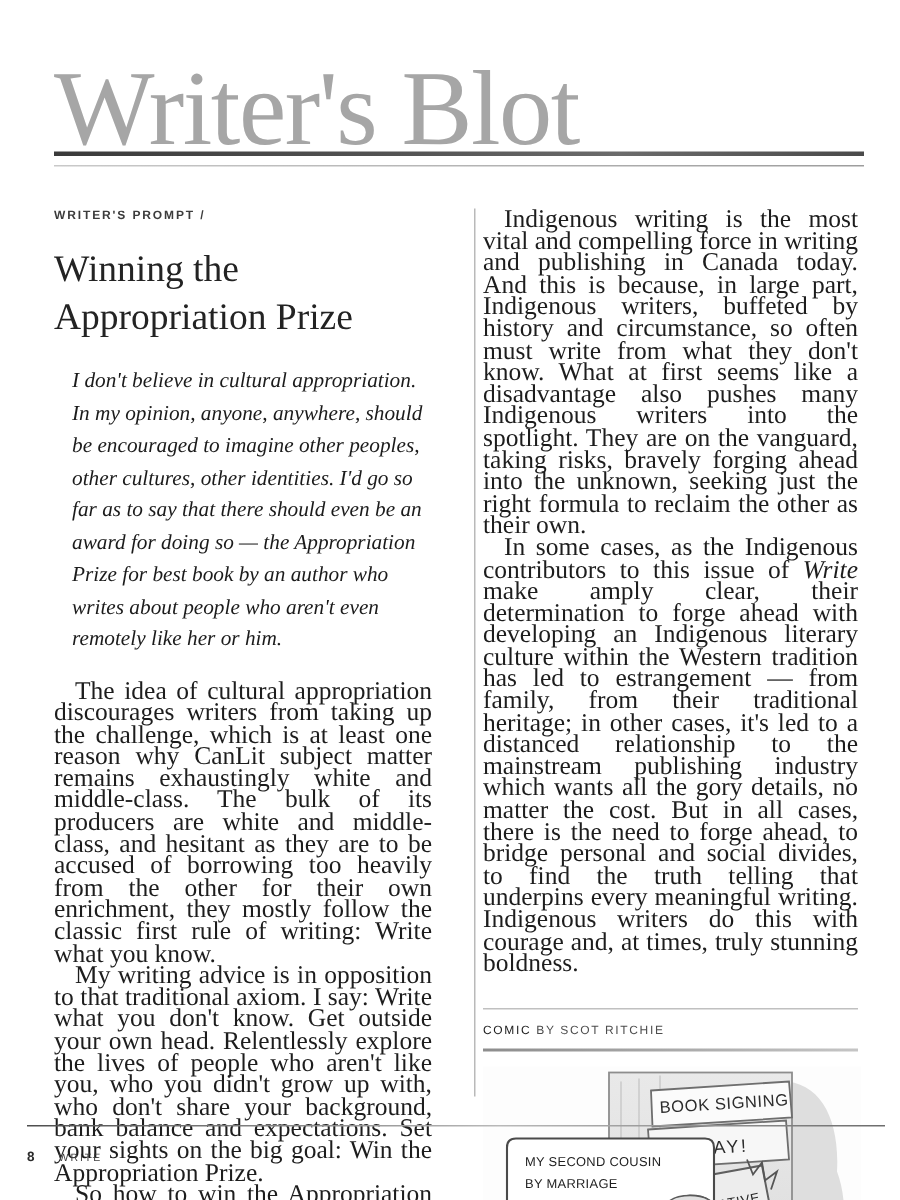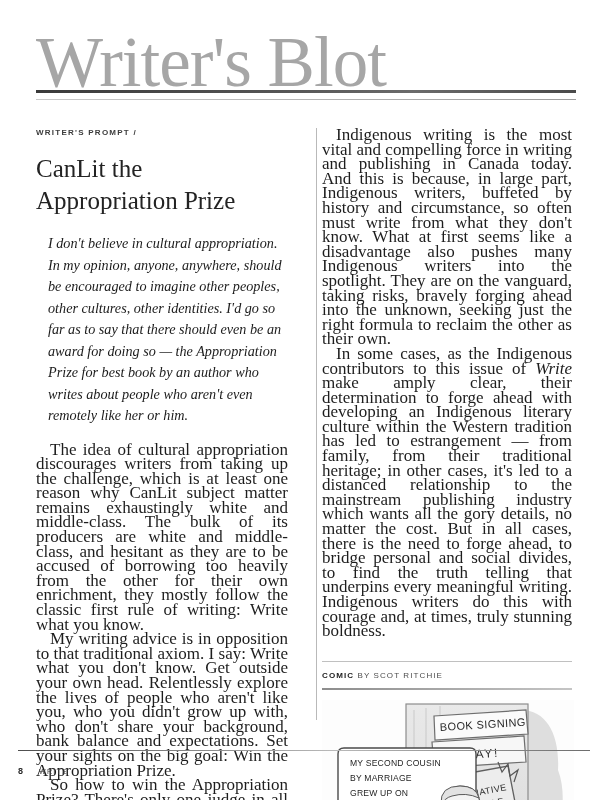--- a/index.html
+++ b/index.html
@@ -11,21 +11,21 @@
     font-family: "Liberation Serif", serif;
     color: #1b1b1b;
     overflow: hidden;
     position: relative;
   }
 
   .page {
     position: relative;
     width: 600px;
     height: 800px;
-    padding: 4px 18px;
+    padding: 15px 18px;
   }
 
   
   .masthead {
     padding-top: 20px;
     height: 84px;
   }
   .masthead-title {
     font-family: "Liberation Serif", serif;
     font-size: 71px;
@@ -140,21 +140,21 @@
     margin-bottom: 9px;
   }
   .comic-label {
     font-family: "Liberation Sans", sans-serif;
     font-size: 8px;
     letter-spacing: 1.1px;
     text-transform: uppercase;
     color: #3a3a3a;
     margin-bottom: 8px;
   }
-  .comic-label b { font-weight: 700; color: #1c1c1c; letter-spacing: 1.1px;}
+  .comic-label b { font-weight: 400; color: #1c1c1c; letter-spacing: 1.1px;}
   .comic-label span.by { font-weight: 400; color: #4d4d4d; }
   .comic-rule-bot {
     height: 2px;
     background: linear-gradient(90deg,#8d8d8d,#c5c5c5);
     margin-bottom: 10px;
   }
 
   .comic-frame {
     position: relative;
     width: 252px;
@@ -205,21 +205,21 @@
   </div>
   <div class="rule-thick"></div>
   <div class="rule-thin"></div>
 
   <div class="columns">
     <div class="col-divider"></div>
 
     <div class="col col-left">
       <div class="kicker">WRITER'S PROMPT /</div>
       <h1 class="headline">
-        <span>CanLit the</span><br>
+        <span>Winning the</span><br>
         <span>Appropriation Prize</span>
       </h1>
 
       <div class="deck">I don't believe in cultural appropriation. In my opinion, anyone, anywhere, should be encouraged to imagine other peoples, other cultures, other identities. I'd go so far as to say that there should even be an award for doing so — the Appropriation Prize for best book by an author who writes about people who aren't even remotely like her or him.</div>
 
       <p class="body-p first">The idea of cultural appropriation discourages writers from taking up the challenge, which is at least one reason why CanLit subject matter remains exhaustingly white and middle-class. The bulk of its producers are white and middle-class, and hesitant as they are to be accused of borrowing too heavily from the other for their own enrichment, they mostly follow the classic first rule of writing: Write what you know.</p>
       <p class="body-p">My writing advice is in opposition to that traditional axiom. I say: Write what you don't know. Get outside your own head. Relentlessly explore the lives of people who aren't like you, who you didn't grow up with, who don't share your background, bank balance and expectations. Set your sights on the big goal: Win the Appropriation Prize.</p>
       <p class="body-p">So how to win the Appropriation Prize? There's only one judge in all of this: the readers. Will the readers find themselves pulled into your work? There's nothing preventing us from writing about characters whose lives and cultures are very different from our own. There's not even anything preventing us from incorporating a culture's myths, legends, oral histories, and sacred practices into our own works. But we answer to the readers. If we steal stories or phone in a bunch of stereotypes, readers will know. It will catch up to us. There is no formula for appropriately appropriating. Instead, it's up to each of us to find the right measures of respect, learning, and true telling.</p>
     </div>
 

